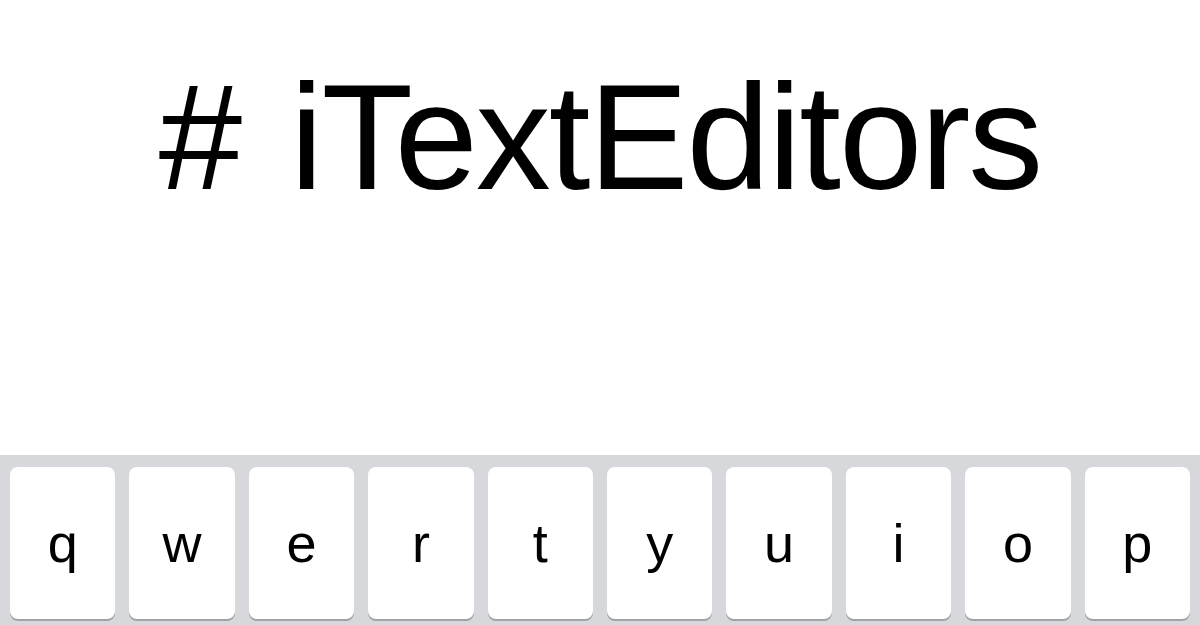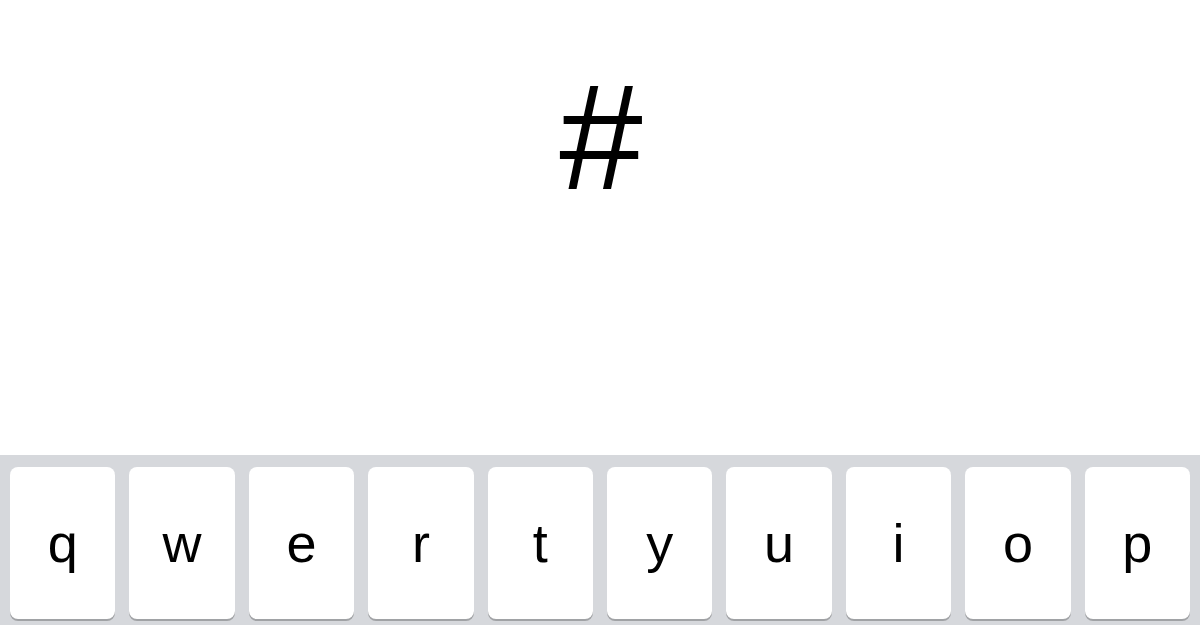--- a/index.html
+++ b/index.html
@@ -65,20 +65,21 @@
       cursor: pointer;
       user-select: none;
     }
   </style>
 </head>
 <body>
 
 <div class="title-area">
   <div class="title">
     <span class="hash">#</span>
+    <span>iTextEditors</span>
   </div>
 </div>
 
 <div class="keyboard">
   <div class="key">q</div>
   <div class="key">w</div>
   <div class="key">e</div>
   <div class="key">r</div>
   <div class="key">t</div>
   <div class="key">y</div>

